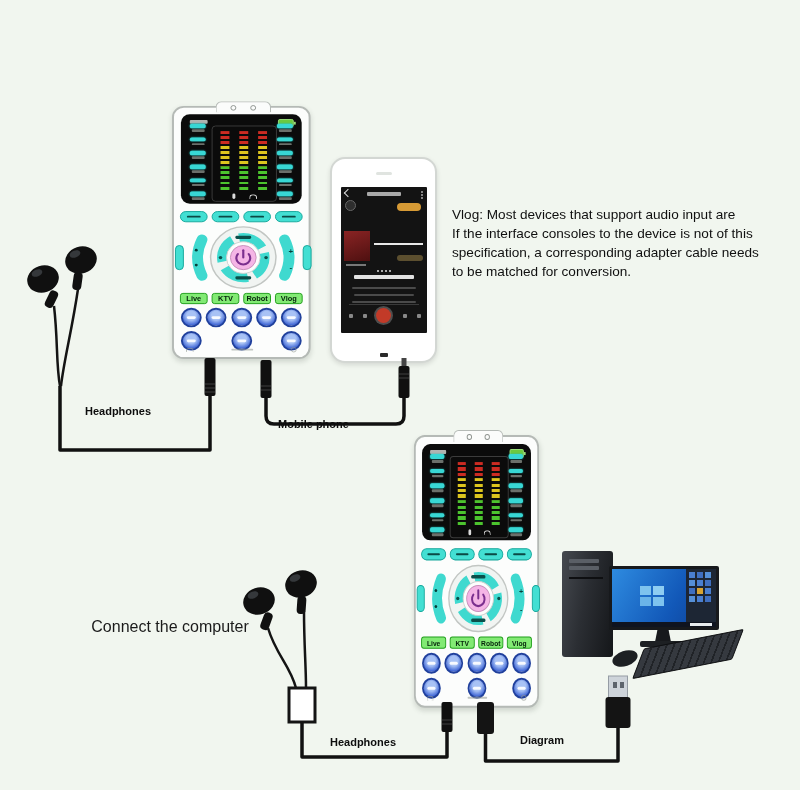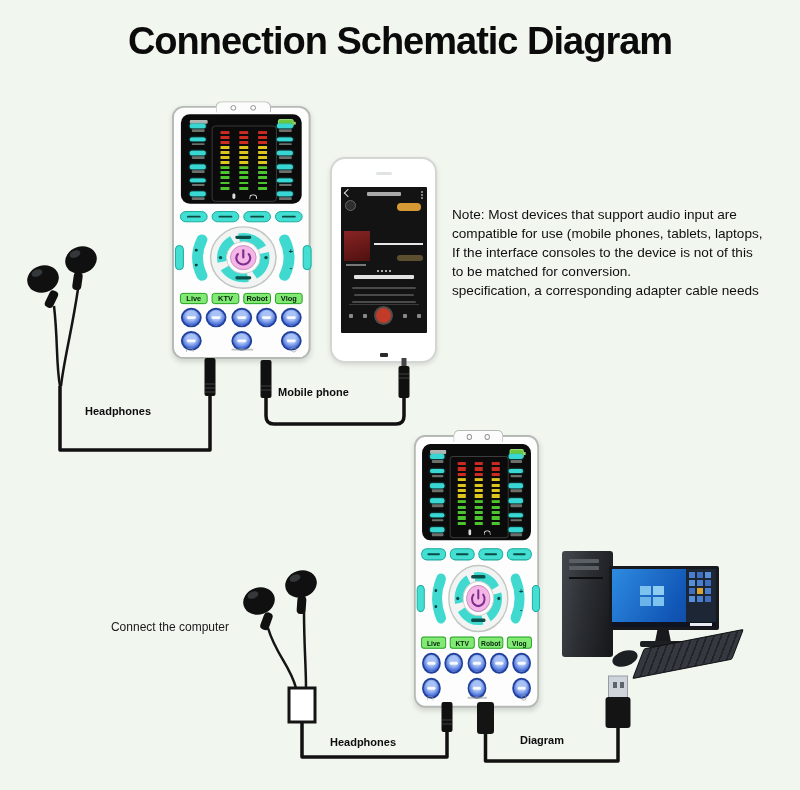--- a/index.html
+++ b/index.html
@@ -6,24 +6,24 @@
   body{width:800px;height:790px;position:relative;overflow:hidden;
        background:#f1f6ef;font-family:"Liberation Sans",sans-serif;}
   #stage{position:absolute;inset:0;}
 
   
   .title{position:absolute;left:0;right:0;top:20px;text-align:center;
          font-size:38px;font-weight:bold;letter-spacing:-1px;color:#0b0b0b;z-index:1;}
   .note{position:absolute;left:452px;top:206px;width:344px;font-size:13.6px;
         line-height:18.9px;color:#101010;z-index:1;}
   .otg-caption{position:absolute;left:58px;top:617px;width:224px;text-align:center;
-        font-size:12px;line-height:20px;color:#1a1a1a;z-index:1;}
+        font-size:16px;line-height:20px;color:#1a1a1a;z-index:1;}
   .conn-label{position:absolute;font-weight:bold;font-size:11px;color:#0d0d0d;z-index:7;}
   .lbl-hp-top{left:85px;top:405px;}
-  .lbl-mobile{left:278px;top:386px;text-align:right;}
+  .lbl-mobile{left:278px;top:418px;text-align:right;}
   .lbl-hp-bot{left:330px;top:736px;}
   .lbl-computer{left:520px;top:734px;}
 
   
   .device{position:absolute;width:140px;height:272px;transform-origin:0 0;z-index:2;}
   #device1{left:172px;top:106px;transform:scale(0.99,0.93);}
   #device2{left:414px;top:435px;transform:scale(0.893,1.003);}
   .dev-body{position:absolute;inset:0;background:#fcfdfc;border:2px solid #b5bab6;
             border-radius:12px;box-sizing:border-box;box-shadow:0 3px 6px rgba(60,70,60,.18);}
   .dev-tab{position:absolute;left:42px;top:-7px;width:56px;height:12px;background:#fbfcfb;
@@ -139,28 +139,26 @@
          border-radius:50%;transform:rotate(-18deg);}
 
   
   .overlay{position:absolute;left:0;top:0;z-index:5;pointer-events:none;}
 </style>
 </head>
 <body>
 
 <div id="stage">
 
-  <div class="title">Connection Schematic Diagram</div>
 
   <div class="note">
-    <div>Note: Most devices that support audio input are</div>
-    <div>compatible for use (mobile phones, tablets, laptops,</div>
+    <div>Vlog: Most devices that support audio input are</div>
     <div>If the interface consoles to the device is not of this</div>
+    <div>specification, a corresponding adapter cable needs</div>
     <div>to be matched for conversion.</div>
-    <div>specification, a corresponding adapter cable needs</div>
   </div>
 
   <div class="otg-caption">
     <div>Connect the computer</div>
   </div>
 
   <div class="device" id="device1">
   <div class="dev-body">
     <div class="dev-tab">
       <span class="tab-dot"></span>

